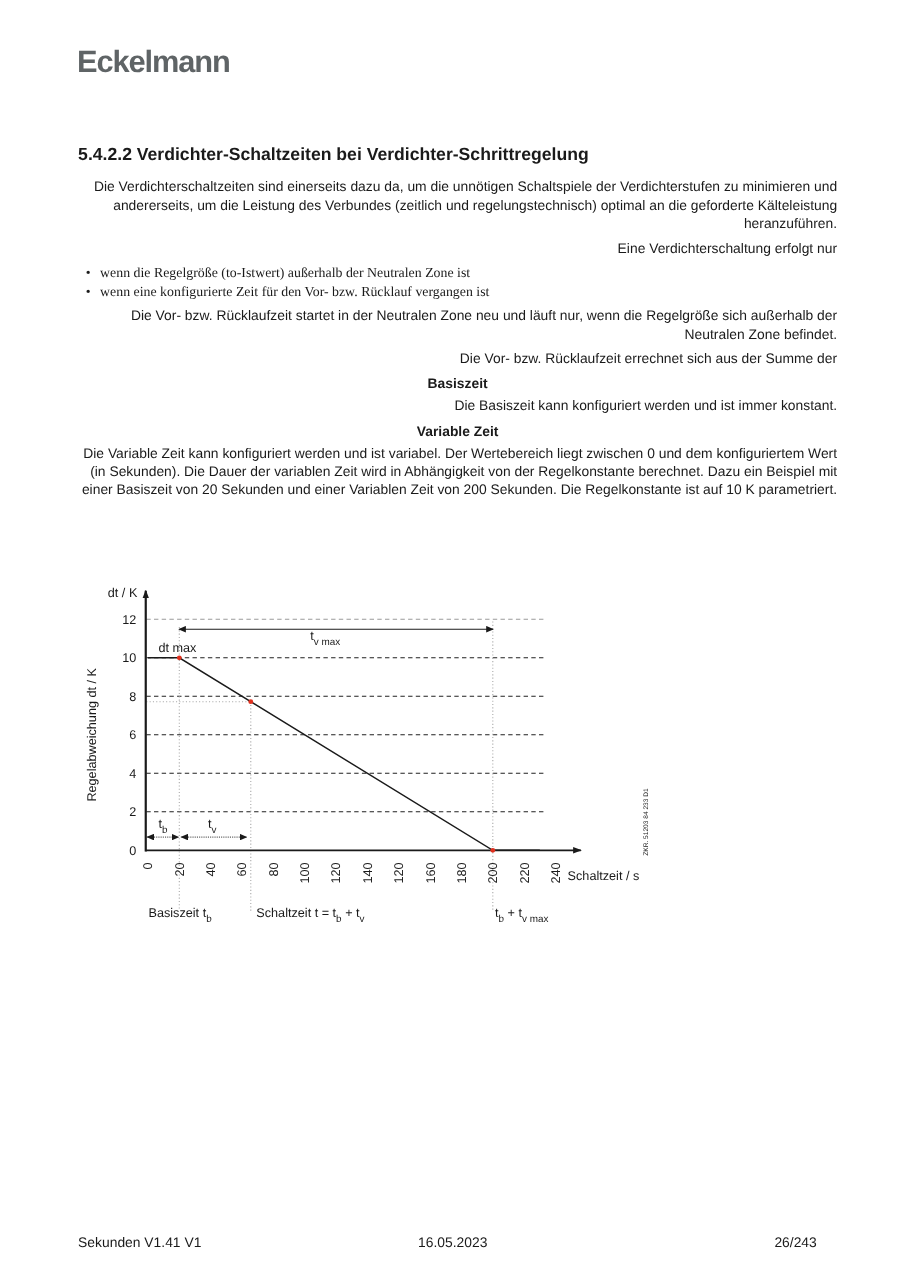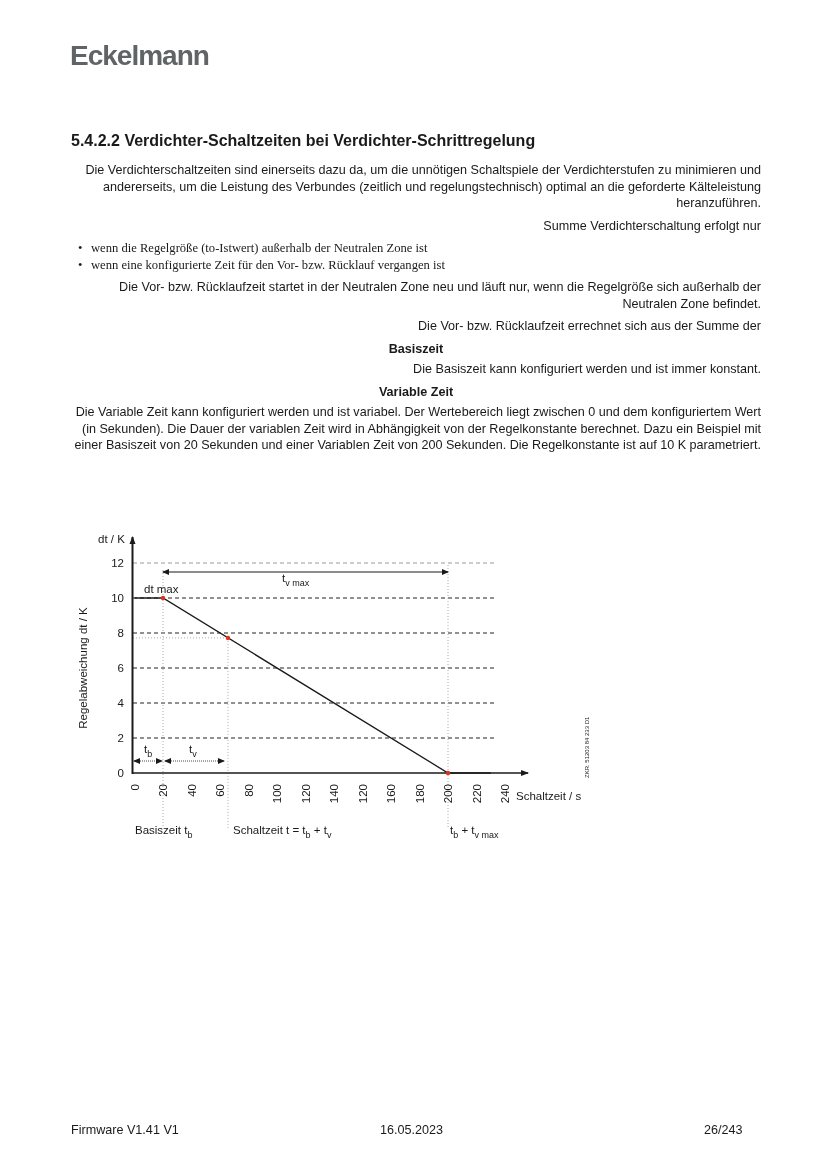--- a/index.html
+++ b/index.html
@@ -20,21 +20,21 @@
   .footer { position: absolute; top: 1123px; font-size: 12.6px; }
 </style>
 </head>
 <body>
 
 <div class="logo">Eckelmann</div>
 
 <div class="content">
   <h2>5.4.2.2 Verdichter-Schaltzeiten bei Verdichter-Schrittregelung</h2>
   <p>Die Verdichterschaltzeiten sind einerseits dazu da, um die unnötigen Schaltspiele der Verdichterstufen zu minimieren und andererseits, um die Leistung des Verbundes (zeitlich und regelungstechnisch) optimal an die geforderte Kälteleistung heranzuführen.</p>
-  <p>Summe Verdichterschaltung erfolgt nur</p>
+  <p>Eine Verdichterschaltung erfolgt nur</p>
   <ul>
     <li>wenn die Regelgröße (to-Istwert) außerhalb der Neutralen Zone ist</li>
     <li>wenn eine konfigurierte Zeit für den Vor- bzw. Rücklauf vergangen ist</li>
   </ul>
   <p>Die Vor- bzw. Rücklaufzeit startet in der Neutralen Zone neu und läuft nur, wenn die Regelgröße sich außerhalb der Neutralen Zone befindet.</p>
   <p>Die Vor- bzw. Rücklaufzeit errechnet sich aus der Summe der</p>
   <div class="subhead">Basiszeit</div>
   <p>Die Basiszeit kann konfiguriert werden und ist immer konstant.</p>
   <div class="subhead">Variable Zeit</div>
   <p>Die Variable Zeit kann konfiguriert werden und ist variabel. Der Wertebereich liegt zwischen 0 und dem konfiguriertem Wert (in Sekunden). Die Dauer der variablen Zeit wird in Abhängigkeit von der Regelkonstante berechnet. Dazu ein Beispiel mit einer Basiszeit von 20 Sekunden und einer Variablen Zeit von 200 Sekunden. Die Regelkonstante ist auf 10 K parametriert.</p>
@@ -105,15 +105,15 @@
       <text transform="translate(338,784) rotate(-90)" text-anchor="end" font-size="11.5">140</text>
       <text transform="translate(366.5,784) rotate(-90)" text-anchor="end" font-size="11.5">120</text>
       <text transform="translate(395,784) rotate(-90)" text-anchor="end" font-size="11.5">160</text>
       <text transform="translate(423.5,784) rotate(-90)" text-anchor="end" font-size="11.5">180</text>
       <text transform="translate(452,784) rotate(-90)" text-anchor="end" font-size="11.5">200</text>
       <text transform="translate(480.5,784) rotate(-90)" text-anchor="end" font-size="11.5">220</text>
       <text transform="translate(509,784) rotate(-90)" text-anchor="end" font-size="11.5">240</text>
     </g>
 </svg>
 
-<div class="footer" style="left:71px;">Firmware V1.41 V1</div>
+<div class="footer" style="left:71px;">Sekunden V1.41 V1</div>
 <div class="footer" style="left:380px;">16.05.2023</div>
 <div class="footer" style="left:704px;">26/243</div>
 
 </body></html>

